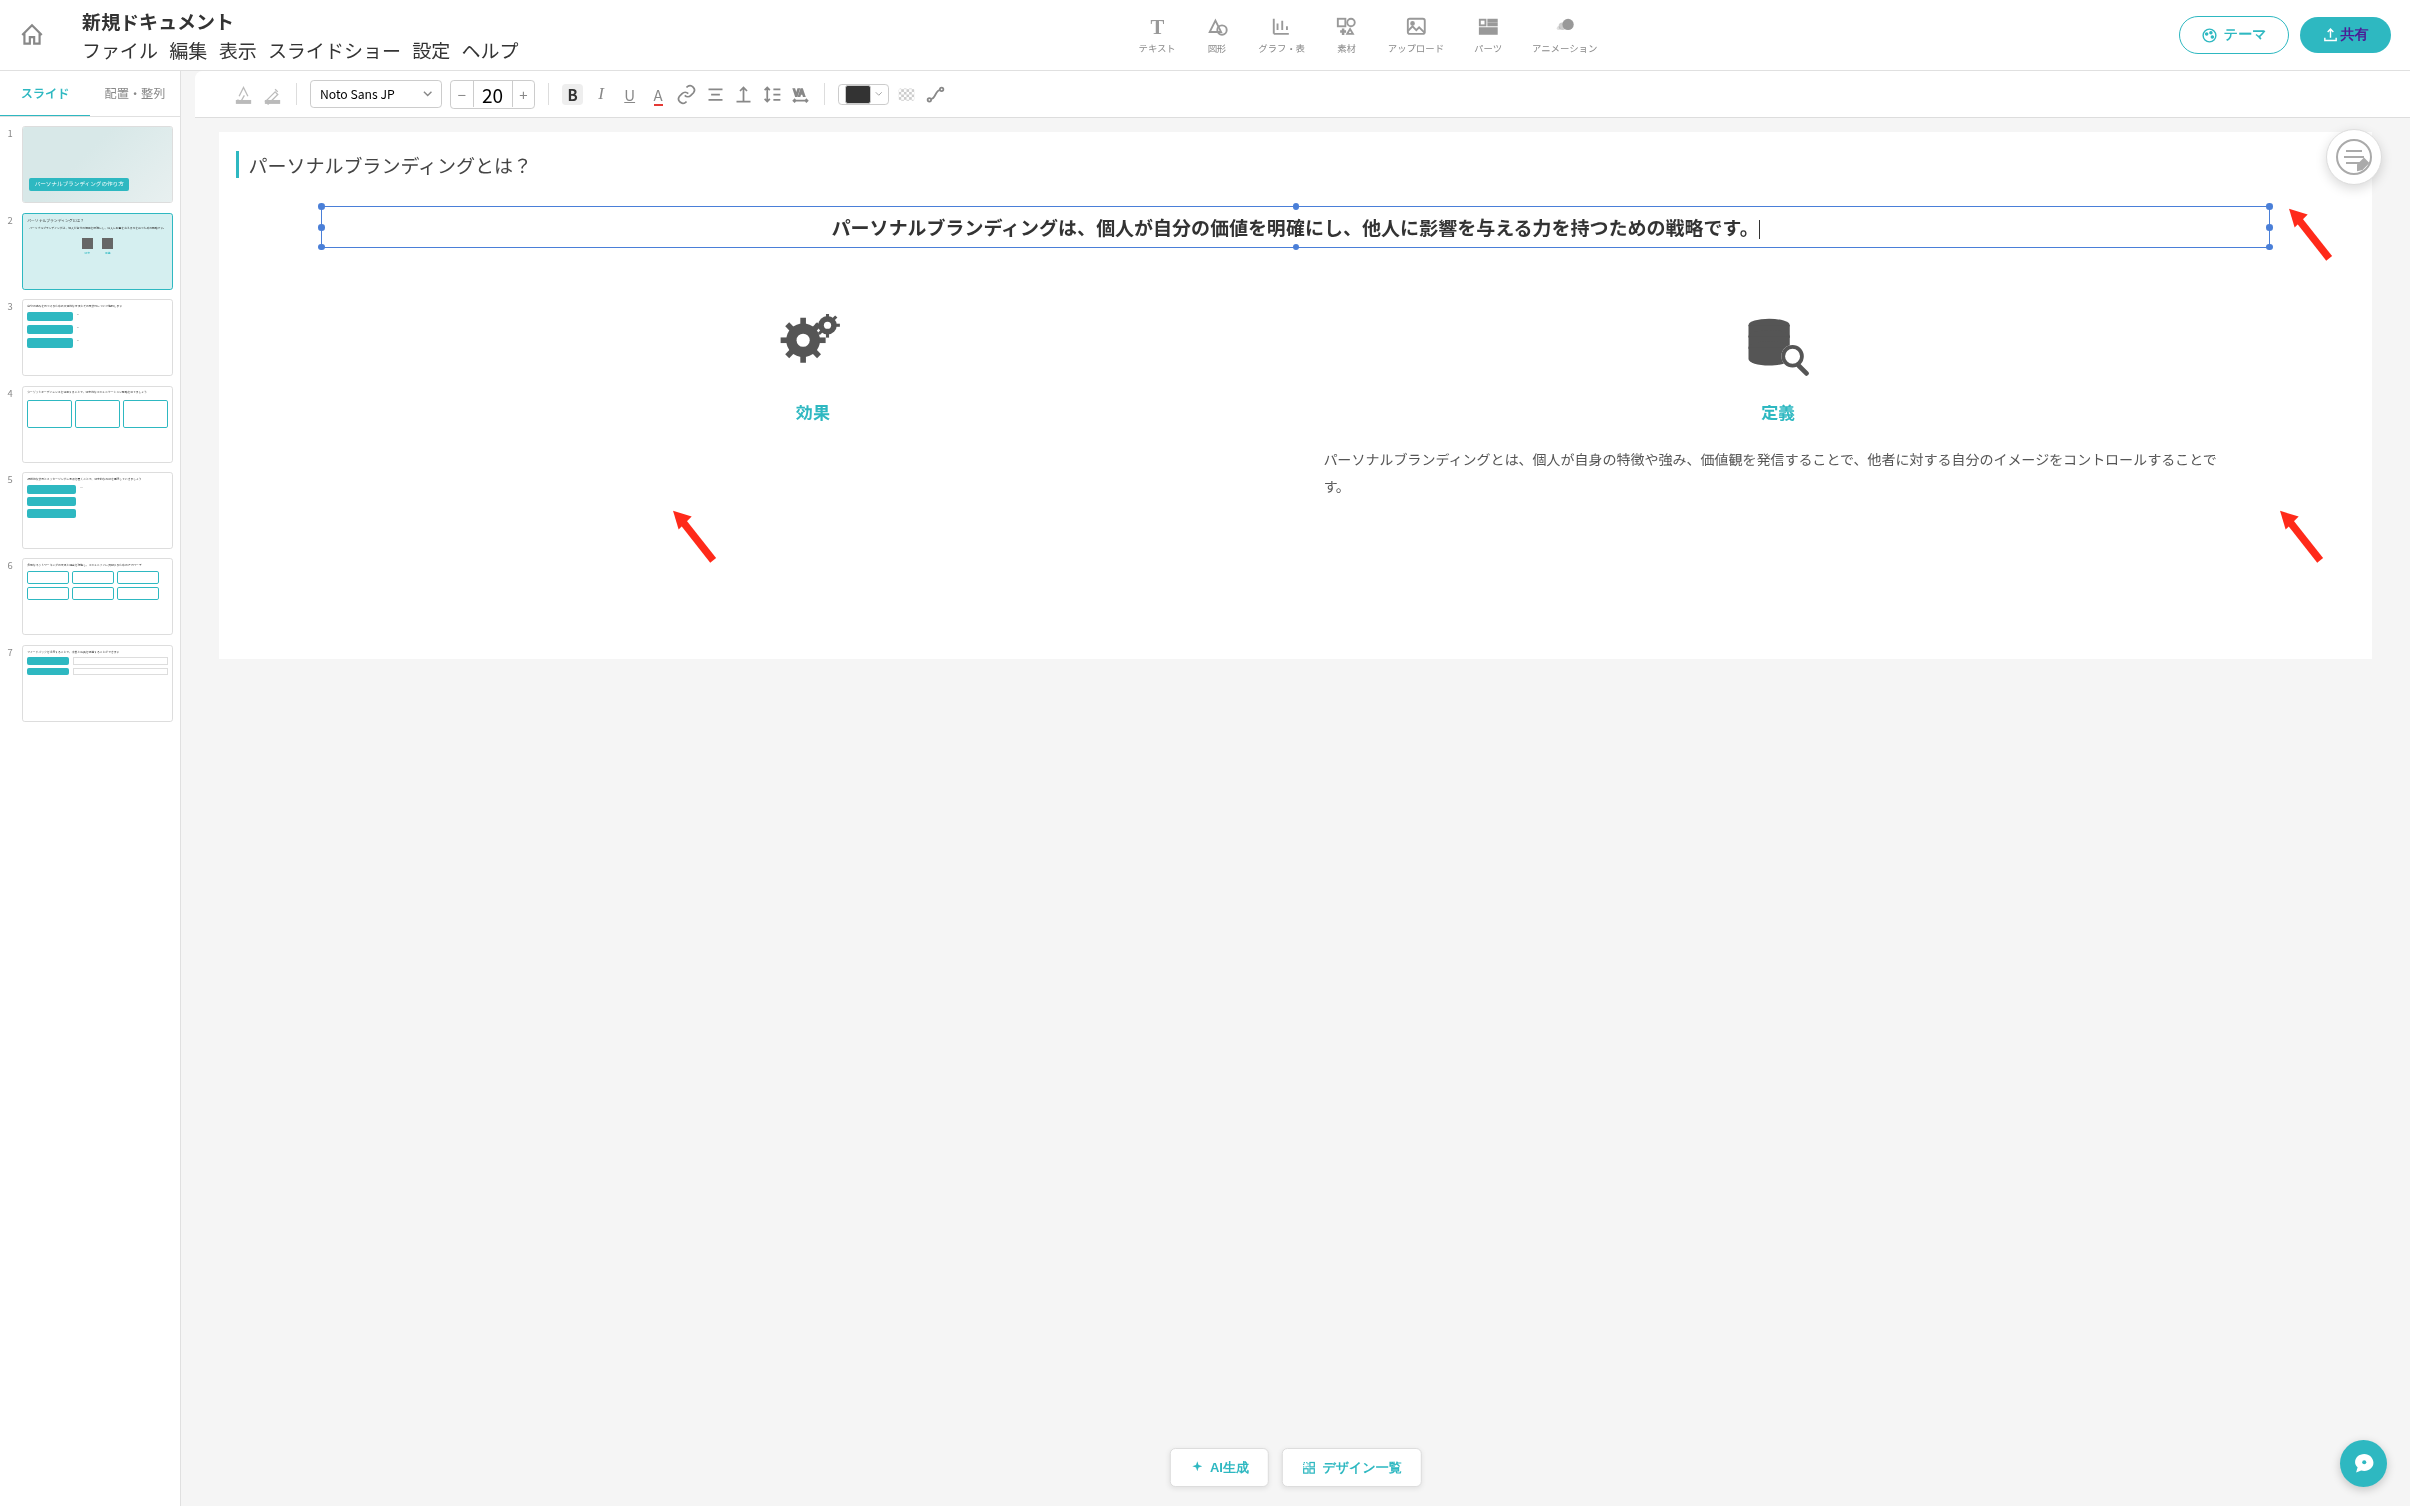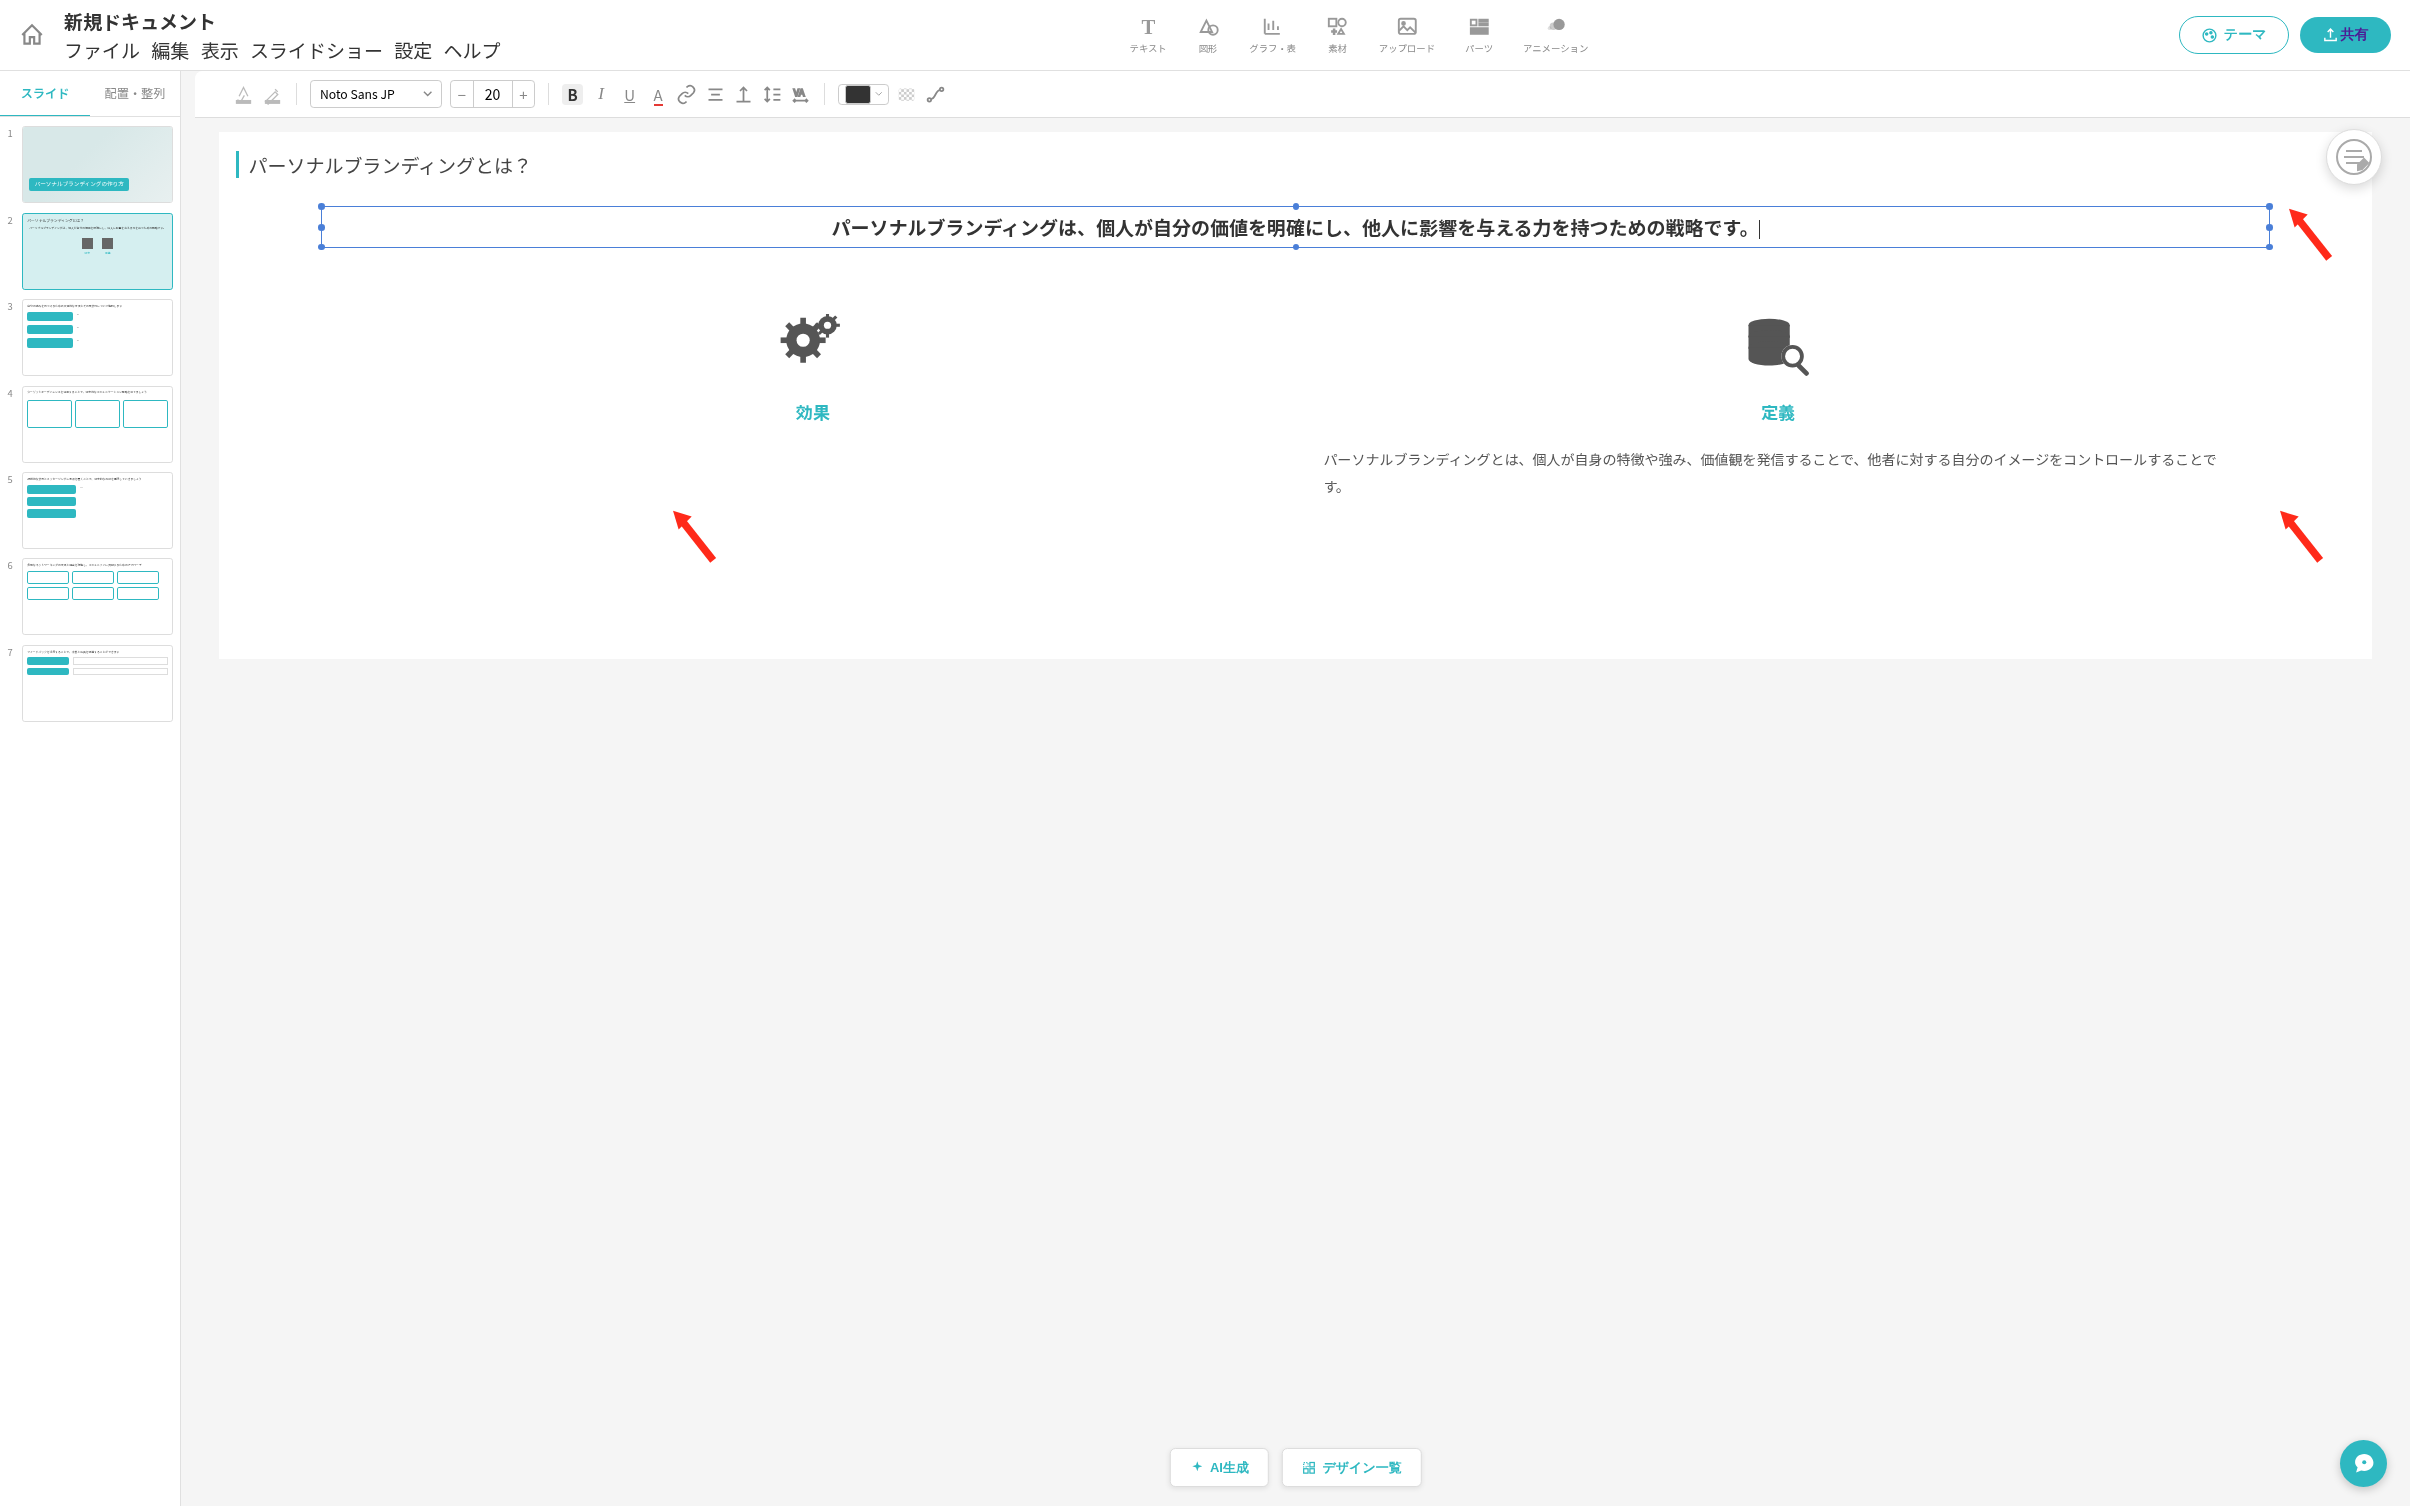--- a/index.html
+++ b/index.html
@@ -1,21 +1,21 @@
 <!DOCTYPE html>
 <html style="font-size:15px"><head>
   <meta charset="utf-8">
   <style>
     * { box-sizing: border-box; margin: 0; padding: 0; }
     body { font-family: -apple-system, "Hiragino Sans", "Noto Sans JP", sans-serif; background: #fff; overflow: hidden; }
     
     
     .header { display: flex; align-items: center; height: 71px; padding: 0 19px; border-bottom: 0.9px solid #e0e0e0; }
     .home-icon { width: 26px; height: 26px; margin-right: 19px; cursor: pointer; }
-    .title-area { flex: 0 0 auto; margin-right: 38px; }
+    .title-area { flex: 0 0 auto; margin-right: 38px; margin-left: 18px; }
     .doc-title { font-size: 19px; font-weight: 700; color: #333; margin-bottom: 1.9px; }
     .menu-bar { display: flex; gap: 11.3px; font-size: 19px; color: #333; }
     .menu-bar span { cursor: pointer; }
     .toolbar-center { flex: 1; display: flex; justify-content: center; gap: 30px; }
     .tool-item { display: flex; flex-direction: column; align-items: center; gap: 3.8px; cursor: pointer; }
     .tool-icon { width: 22.6px; height: 22.6px; color: #999; }
     .tool-label { font-size: 9.4px; color: #888; text-align: right; }
     .header-actions { display: flex; gap: 11.3px; align-items: center; }
     .btn-theme { display: flex; align-items: center; gap: 5.6px; padding: 9.4px 21px; border: 1.9px solid #2eb8c1; border-radius: 21px; background: #fff; color: #2eb8c1; font-size: 14px; font-weight: 600; cursor: pointer; }
     .btn-share { display: flex; align-items: center; gap: 1px; padding: 9.4px 22.6px; border: none; border-radius: 21px; background: #2eb8c1; color: #4c1d95; font-size: 14px; font-weight: 600; cursor: pointer; }
@@ -42,21 +42,21 @@
     
     
     .editor-area { flex: 1; background: #f5f5f5; display: flex; flex-direction: column; position: relative; }
     .format-toolbar { background: #fff; height: 47px; border-bottom: 0.9px solid #ddd; display: flex; align-items: center; padding: 0 38px; gap: 7.5px; margin-left: 14px; border-top-left-radius: 7.5px; }
     .fmt-icon { width: 21px; height: 21px; color: #888; cursor: pointer; display: flex; align-items: center; justify-content: center; }
     .fmt-sep { width: 0.9px; height: 22.6px; background: #ddd; margin: 0 5.6px; }
     .font-select { display: flex; align-items: center; border: 0.9px solid #ccc; border-radius: 3.8px; padding: 3.8px 9.4px; font-size: 12.2px; gap: 28px; cursor: pointer; }
     .font-size-group { display: flex; align-items: center; border: 0.9px solid #ccc; border-radius: 3.8px; }
     .font-size-btn { width: 22.6px; height: 26px; display: flex; align-items: center; justify-content: center; cursor: pointer; color: #888; border-right: 0.9px solid #ccc; }
     .font-size-btn:last-child { border-right: none; border-left: 0.9px solid #ccc; }
-    .font-size-val { width: 38px; text-align: center; font-size: 14px; }
+    .font-size-val { width: 38px; text-align: center; font-size: 19px; }
     .fmt-bold { font-weight: 700; background: #eee; border-radius: 3.8px; padding: 3.8px 7.5px; font-size: 15px; color: #333; }
     .fmt-italic { font-style: italic; font-family: serif; font-size: 17px; color: #888; }
     .fmt-underline { text-decoration: underline; font-size: 15px; color: #888; }
     .fmt-letter { color: #888; font-size: 15px; position: relative; }
     .fmt-letter::after { content: ''; position: absolute; bottom: -1.9px; left: 0; right: 0; height: 2.8px; background: #e53935; }
     .color-box { width: 26px; height: 19px; background: #333; border-radius: 2.8px; border: 0.9px solid #ccc; }
     
     .canvas-wrapper { flex: 1; padding: 14px 38px; overflow: auto; position: relative; }
     .canvas { background: #fff; width: 100%; min-height: 527px; padding: 19px 17px; position: relative; }
     .slide-title-bar { border-left: 3.8px solid #2eb8c1; padding-left: 9.4px; font-size: 19px; color: #444; margin-bottom: 28px; }

